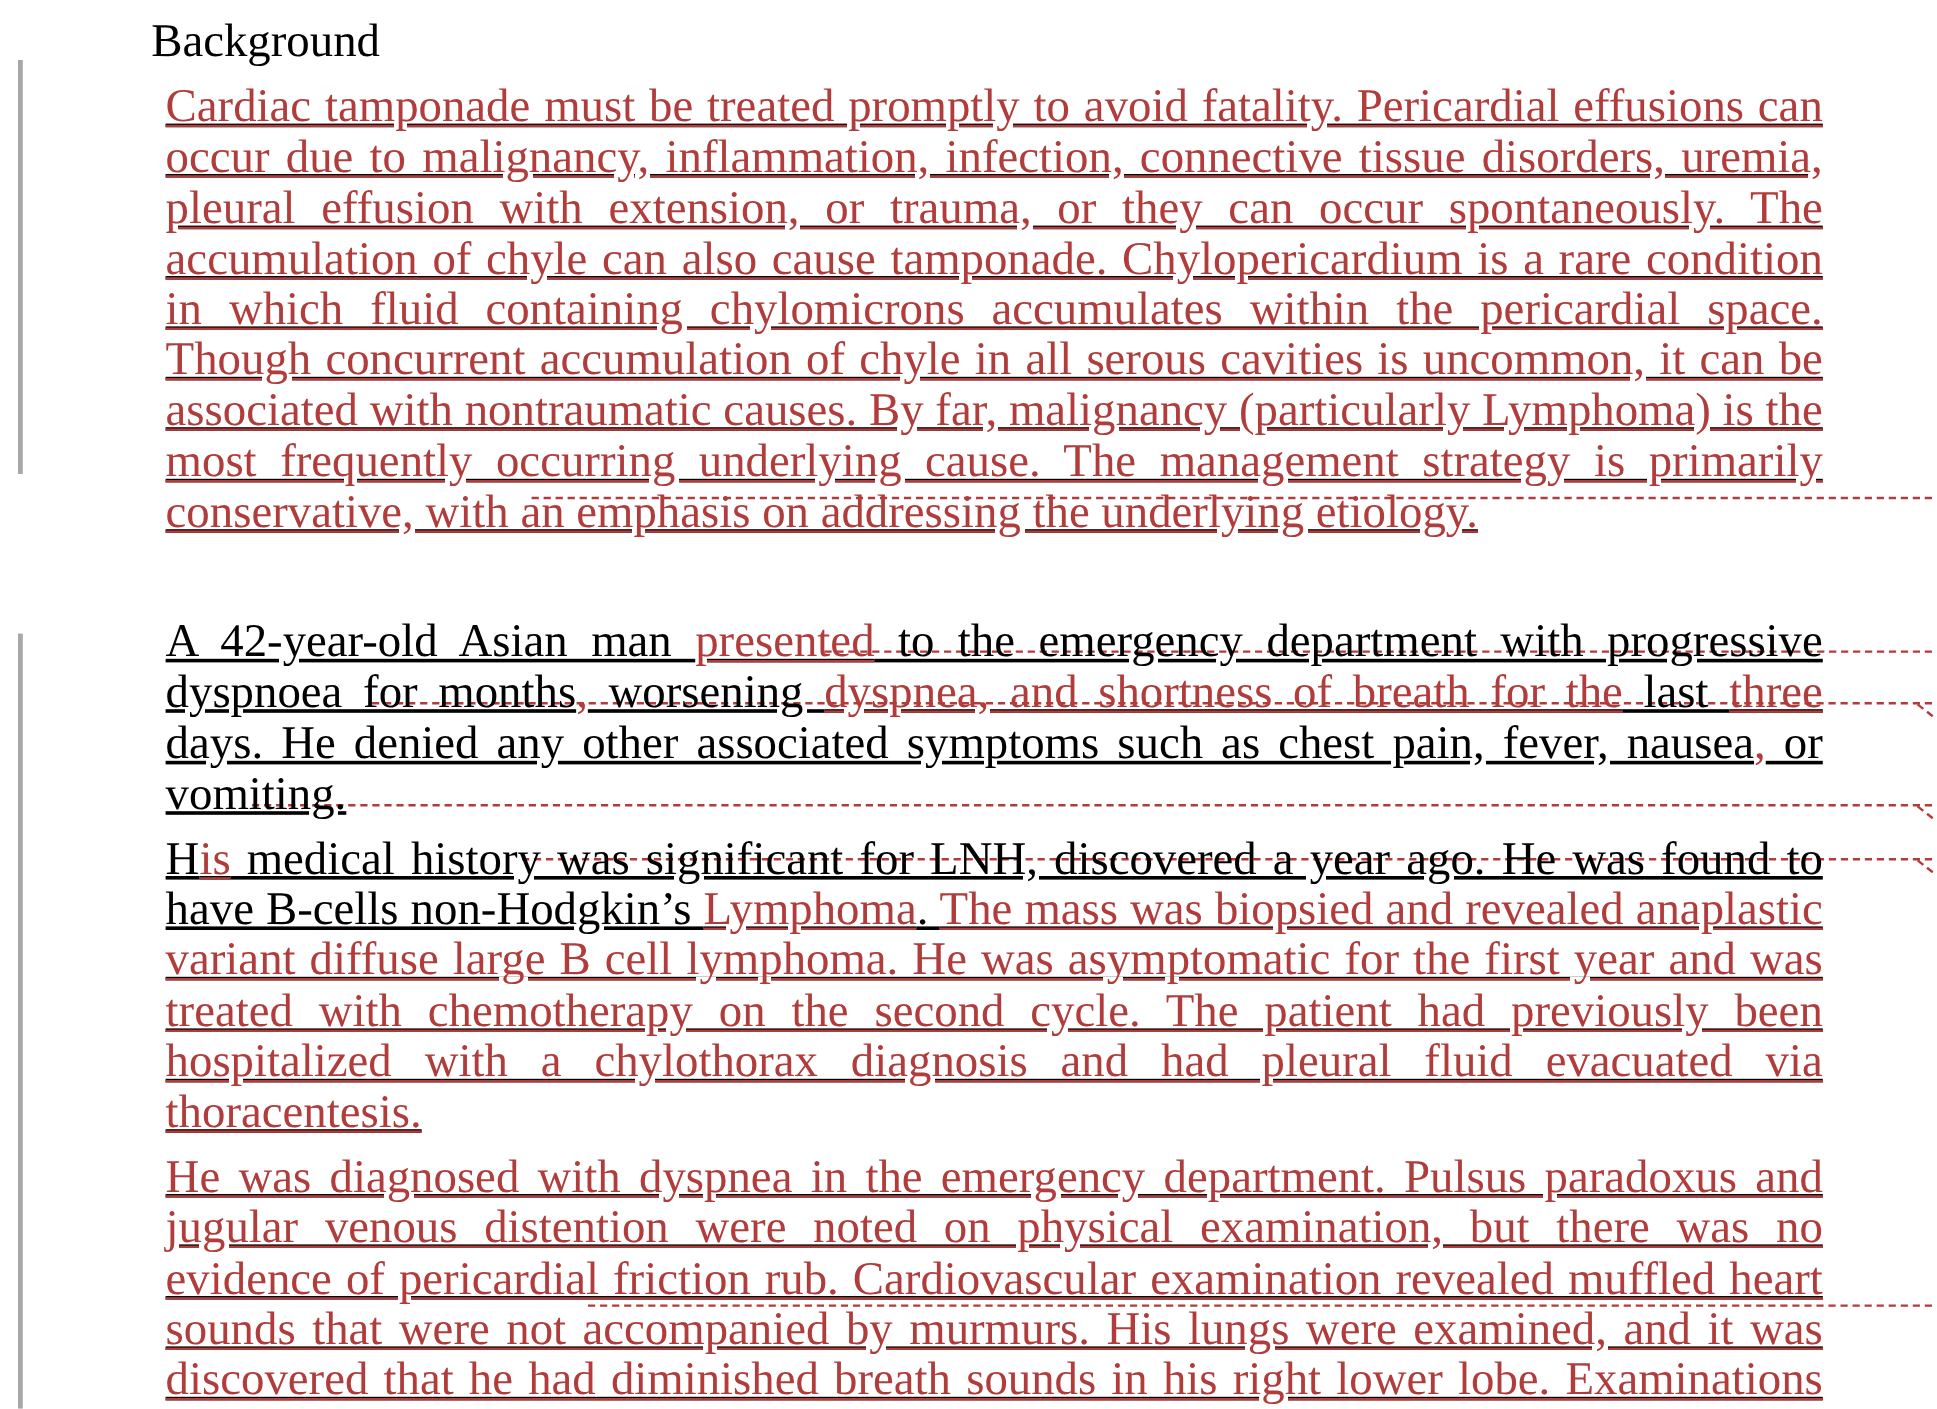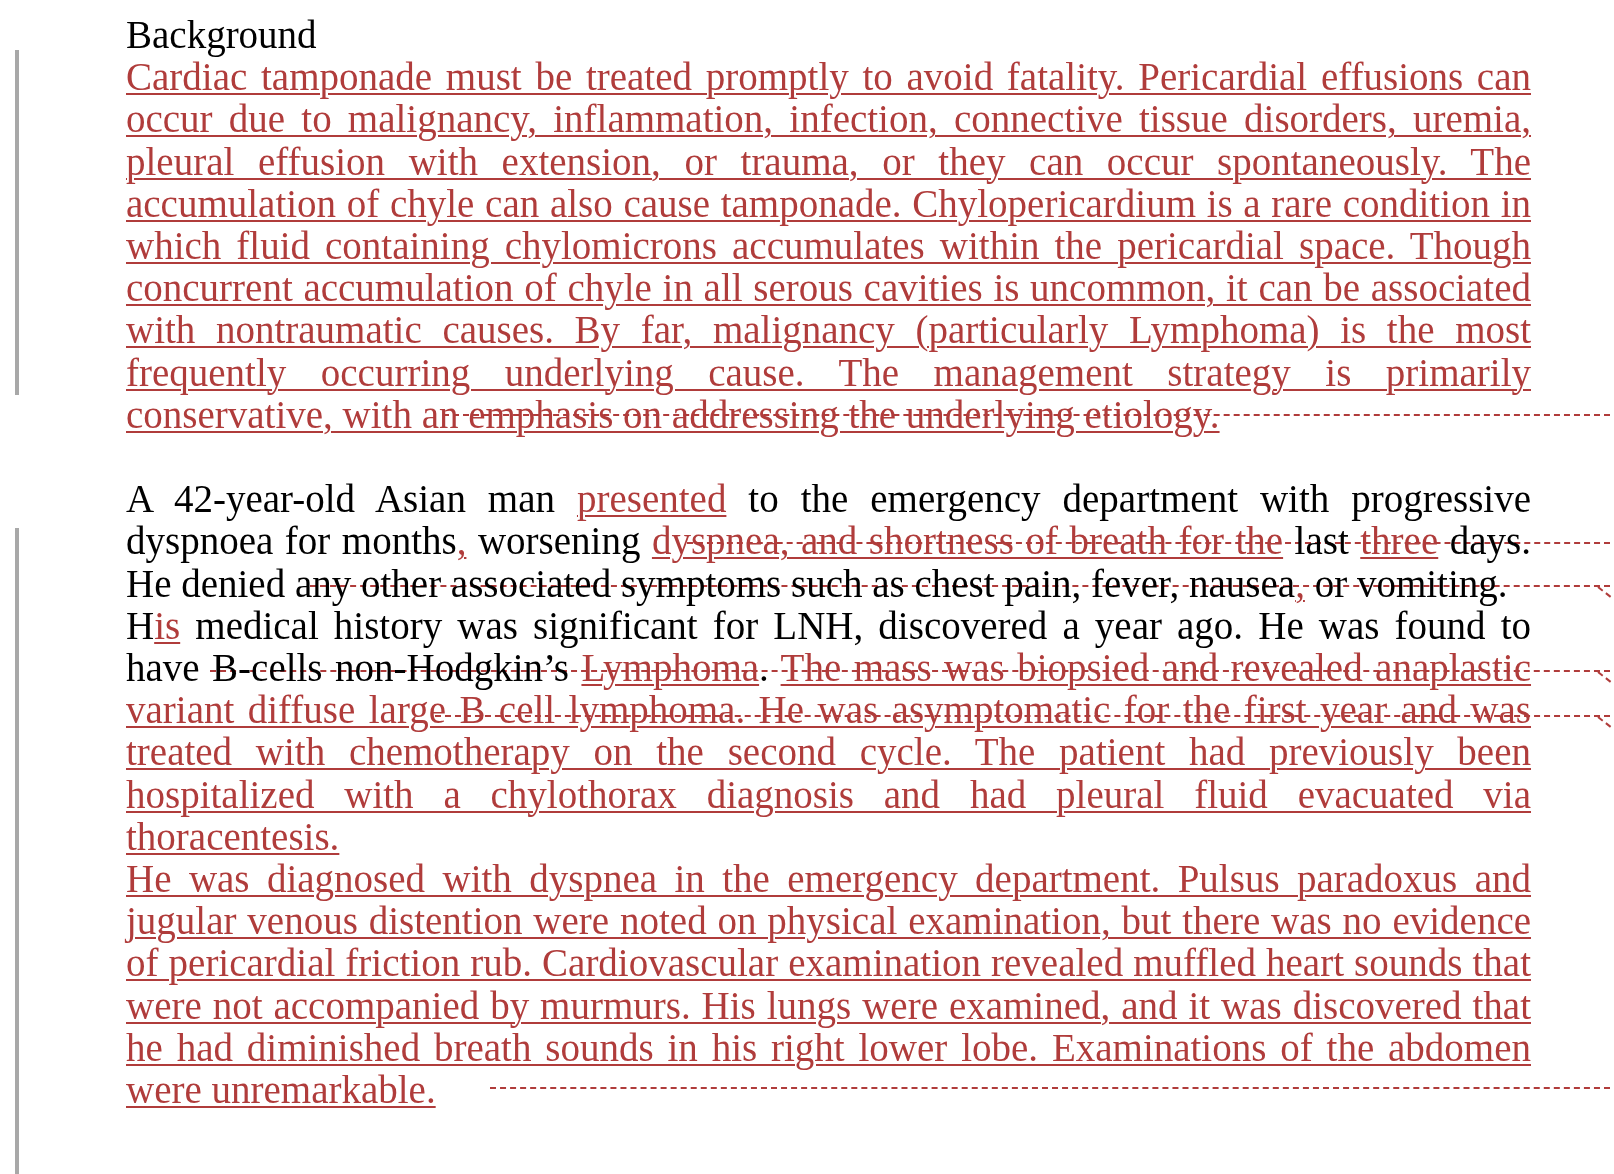--- a/index.html
+++ b/index.html
@@ -28,23 +28,24 @@
     position: absolute;
     left: 126px;
     top: 14px;
     width: 1405px;
     font-size: 39px;
     line-height: 42.2px;
     color: #000000;
   }
 
   .para {
-    margin: 0;
+    margin: 12px;
     text-align: justify;
     text-justify: inter-word;
+    text-decoration: underline;
   }
 
   .heading {
     margin: 0;
     text-align: left;
   }
 
   .spacer {
     height: 42.2px;
   }

